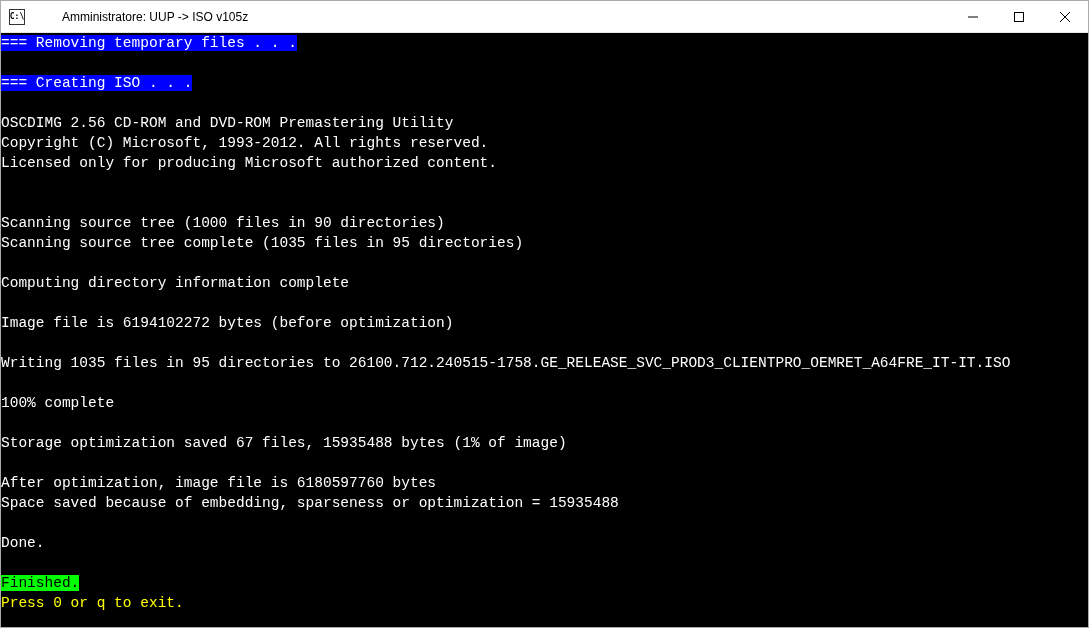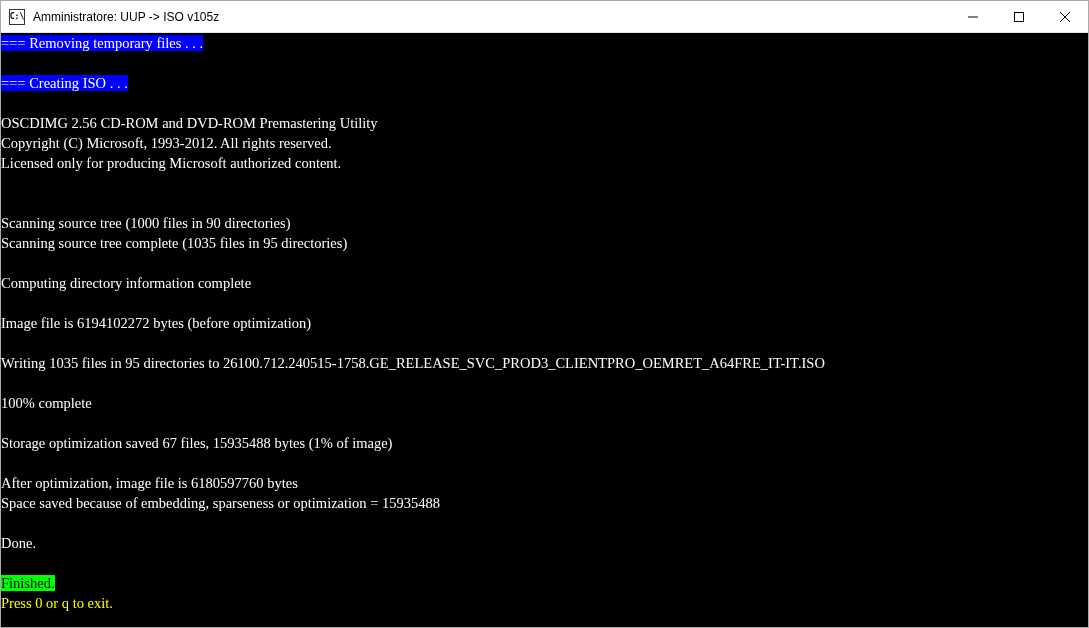--- a/index.html
+++ b/index.html
@@ -41,20 +41,21 @@
       display: flex;
       align-items: center;
       justify-content: center;
       font-size: 8px;
       font-family: monospace;
       color: #000;
       font-weight: bold;
     }
     .titlebar-title {
       flex: 1;
+      margin-left: 29px;
     }
     .window-controls {
       display: flex;
       height: 100%;
     }
     .win-btn {
       width: 46px;
       height: 100%;
       display: flex;
       align-items: center;
@@ -65,21 +66,21 @@
       font-family: "Segoe UI", sans-serif;
     }
     .win-btn svg {
       width: 10px;
       height: 10px;
     }
     .terminal {
       flex: 1;
       background: #000000;
       color: #ffffff;
-      font-family: Liberation Serif, serif;
+      font-family: Liberation Mono, monospace;
       font-size: 14.5px;
       line-height: 20px;
       padding: 0;
       overflow: hidden;
       white-space: pre;
     }
     .hl-blue {
       background: #0000ff;
       color: #ffffff;
     }

